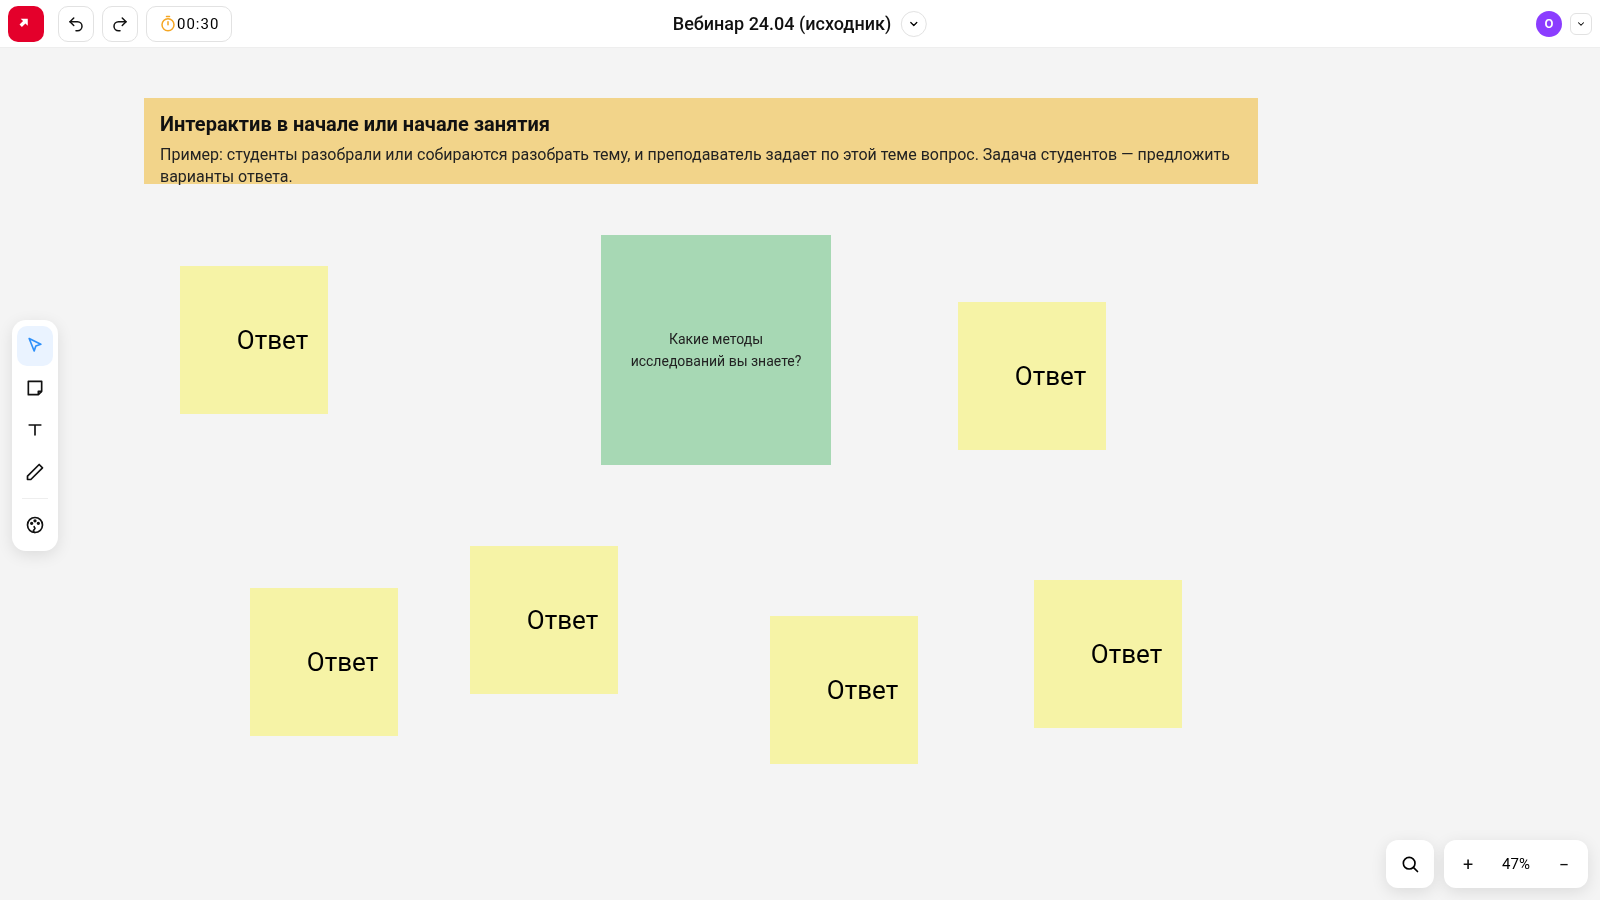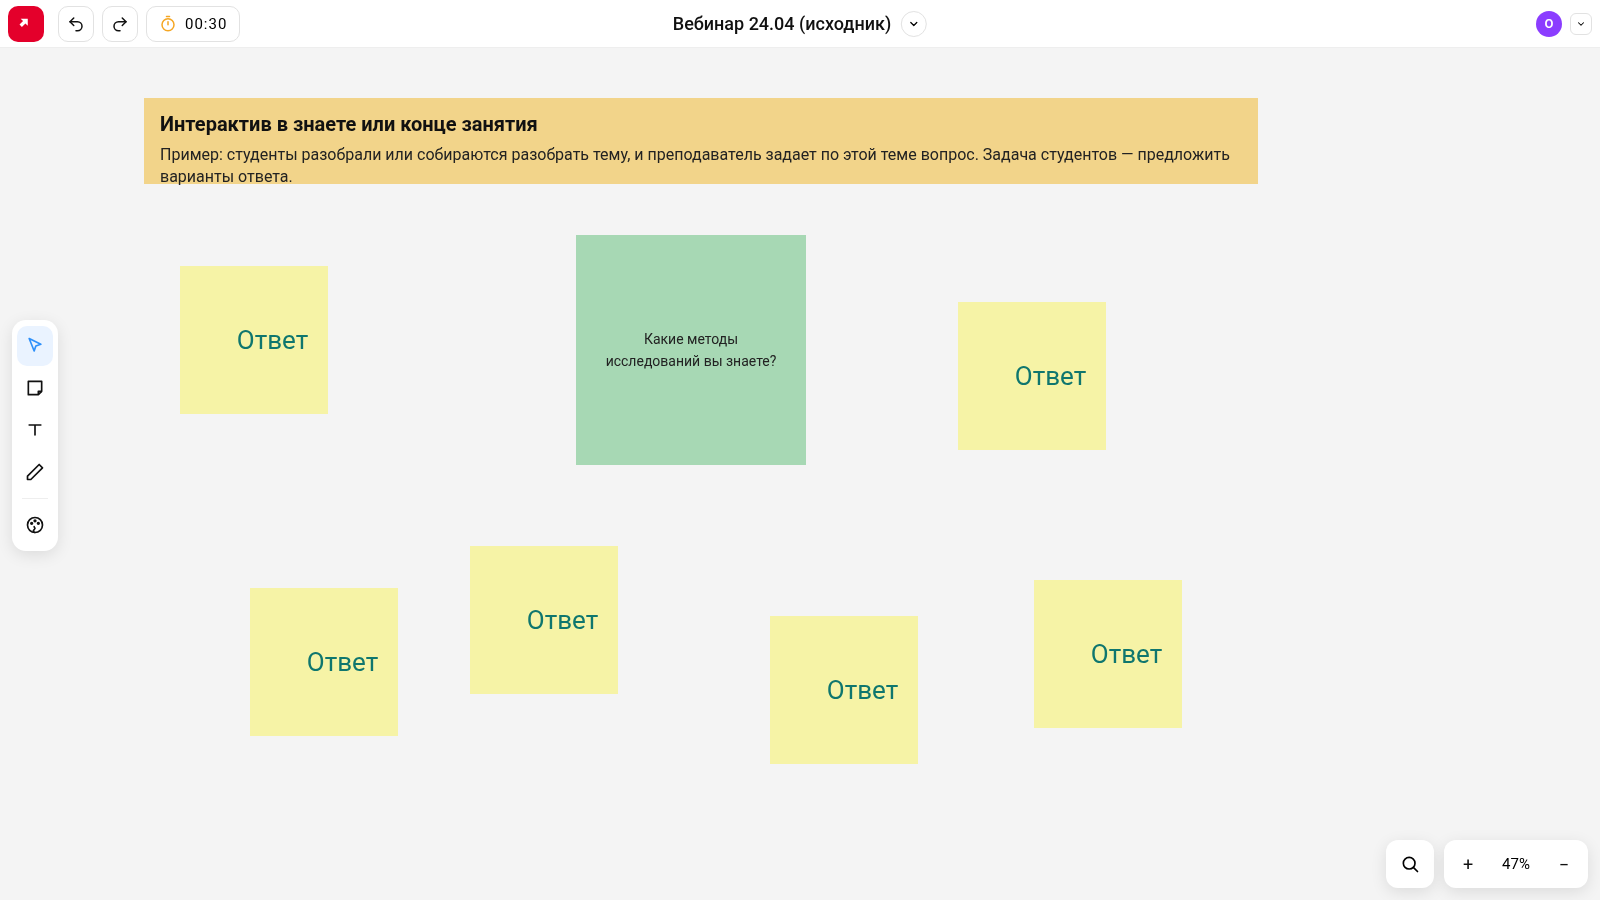--- a/index.html
+++ b/index.html
@@ -16,21 +16,21 @@
     display: flex; align-items: center; justify-content: center; color: #fff;
     margin-right: 14px;
   }
   .hbtn {
     width: 36px; height: 36px; border: 1px solid #e2e2e2; border-radius: 10px;
     background: #fff; display: flex; align-items: center; justify-content: center;
     margin-right: 8px; cursor: pointer; color: #111;
   }
   .timer-pill {
     height: 36px; border: 1px solid #e2e2e2; border-radius: 10px; background: #fff;
-    display: flex; align-items: center; padding: 0 12px; gap: 8px; cursor: pointer;
+    display: flex; align-items: center; padding: 0 12px; cursor: pointer;
     font-variant-numeric: tabular-nums; font-size: 15px; letter-spacing: 1px;
   }
   .timer-icon { color: #f5a623; }
   .title-wrap { position: absolute; left: 50%; transform: translateX(-50%); display: flex; align-items: center; gap: 10px; }
   .board-title { font-size: 18px; font-weight: 500; color: #111; }
   .chev-btn {
     width: 26px; height: 26px; border-radius: 50%; border: 1px solid #e2e2e2;
     background: #fff; display: flex; align-items: center; justify-content: center; cursor: pointer;
   }
   .right-header { margin-left: auto; display: flex; align-items: center; gap: 8px; }
@@ -77,29 +77,29 @@
 
   .banner {
     position: absolute; left: 144px; top: 50px; width: 1114px; height: 86px;
     background: #f2d48a; padding: 14px 16px;
   }
   .banner h2 { font-size: 20px; font-weight: 700; color: #111; margin-bottom: 8px; }
   .banner p { font-size: 16px; color: #222; line-height: 1.35; }
 
   .note {
     position: absolute; display: flex; align-items: center; justify-content: center;
-    text-align: center; font-size: 26px; color: #0f766e; cursor: move; padding-left: 37px;
+    text-align: center; font-size: 26px; color: #000000; cursor: move; padding-left: 37px;
   }
   .note .shadow {
     position: absolute; left: 6px; right: -2px; bottom: -6px; height: 14px;
     background: linear-gradient(to bottom, rgba(0,0,0,0.06), rgba(0,0,0,0.18));
     filter: blur(2px); z-index: -1; transform: skewX(-4deg);
   }
   .note.yellow { background: #f6f3a6; }
-  .note.green { background: #a7d8b4; font-size: 14px; padding: 0 28px; line-height: 1.6; color: #222; }
+  .note.green { background: #a7d8b4; font-size: 14px; padding: 0 28px; line-height: 1.6; color: #222; margin-left: 25px; }
 
   svg { display: block; }
 </style>
 </head>
 <body>
 
 <div class="header">
   <div class="logo">
     <svg width="20" height="20" viewBox="0 0 24 24" fill="none">
         <path d="M12 3 L18 9 L12 15 L12 11 L6 11 L6 7 L12 7 Z" fill="#fff" transform="rotate(-45 12 12)"></path>
@@ -179,21 +179,21 @@
         <circle cx="12" cy="7" r="1" fill="currentColor"></circle>
         <circle cx="16" cy="10" r="1" fill="currentColor"></circle>
         <path d="M12 21c-1 0-2-1-2-2s2-2 2-3-1-1-1-2"></path>
       </svg>
   </div>
 </div>
 
 <div class="canvas">
 
   <div class="banner">
-    <h2>Интерактив в знаете или конце занятия</h2>
+    <h2>Интерактив в начале или начале занятия</h2>
     <p>Пример: студенты разобрали или собираются разобрать тему, и преподаватель задает по этой теме вопрос. Задача студентов — предложить варианты ответа.</p>
   </div>
 
   <div class="note green" style="left:576px; top:187px; width:230px; height:230px;">
     <span>Какие методы исследований вы знаете?</span>
     <div class="shadow"></div>
   </div>
 
   <div class="note yellow" style="left:180px; top:218px; width:148px; height:148px;">
     <span>Ответ</span>

